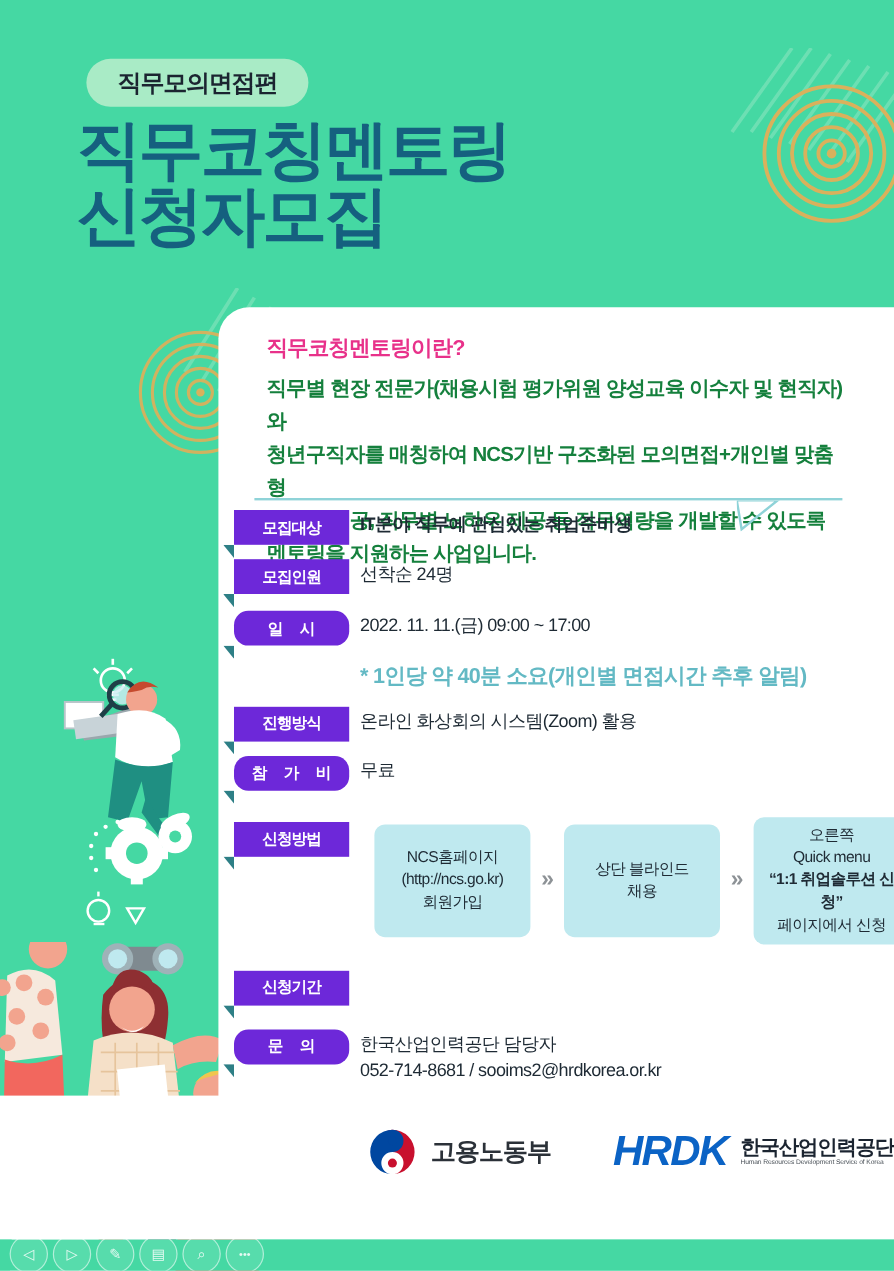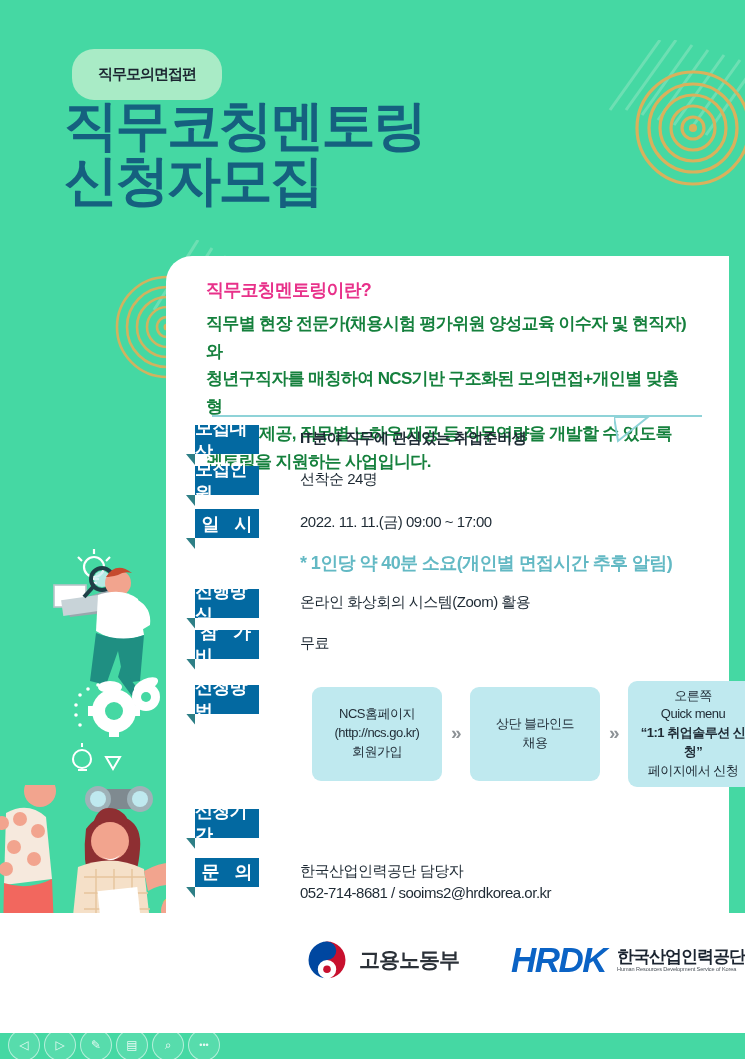--- a/index.html
+++ b/index.html
@@ -20,34 +20,34 @@
   .rings{position:absolute;pointer-events:none;}
   .bottom-green-strip{
     position:absolute;left:0;right:0;bottom:0;height:26px;background:#45d8a3;
   }
   .white-footer{
     position:absolute;left:0;right:0;bottom:26px;height:120px;background:#ffffff;
   }
   
   .tag-pill{
     position:absolute;left:72px;top:49px;
-    height:51px;padding:0 26px;
+    height:40px;padding:0 26px;
     display:flex;align-items:center;
     background:#a9ebc6;border-radius:22px;
-    color:#1b2430;font-size:15px;font-weight:bold;letter-spacing:-1px;
+    color:#1b2430;font-size:20px;font-weight:bold;letter-spacing:-1px;
   }
   .headline{
     position:absolute;left:64px;top:98px;
     color:#15607f;
     font-size:54px;font-weight:bold;line-height:1.02;letter-spacing:-2.5px;
     white-space:pre-line;
   }
   
   .card{
-    position:absolute;left:166px;top:256px;width:563px;
+    position:absolute;left:182px;top:256px;width:563px;
     height:720px;
     background:#ffffff;
     border-top-left-radius:26px;
   }
   .about{position:absolute;left:40px;top:22px;width:488px;}
   .about-title{
     color:#e8318a;font-size:18px;font-weight:bold;letter-spacing:-.8px;
     margin-bottom:8px;
   }
   .about-body{
@@ -60,26 +60,26 @@
   }
   .about-tail{
     position:absolute;left:614px;top:417px;
   }
   
   .rows{position:absolute;left:0;top:425px;width:745px;}
   .row{position:relative;display:flex;align-items:flex-start;margin-bottom:12px;}
   .badge-wrap{position:relative;width:88px;flex:0 0 88px;margin-left:195px;}
   .badge{
     position:relative;z-index:2;
-    height:29px;width:64px;
-    background:#0369a1;color:#fff;
+    height:29px;width:96px;
+    background:#6d28d9;color:#fff;
     display:flex;align-items:center;justify-content:center;
-    font-size:18px;font-weight:bold;letter-spacing:-.8px;
-  }
-  .badge.spaced{letter-spacing:5px;text-indent:5px;}
+    font-size:13px;font-weight:bold;letter-spacing:-.8px;
+  }
+  .badge.spaced{letter-spacing:5px;text-indent:5px;border-radius:12px;}
   .badge-shadow{
     position:absolute;left:-9px;top:29px;width:9px;height:11px;
     background:#2e7f86;z-index:1;
     clip-path:polygon(0 0,100% 0,100% 100%);
   }
   .row-val{
     flex:1;padding-left:17px;padding-top:2px;
     color:#1e2a34;font-size:15px;line-height:1.5;letter-spacing:-.5px;
   }
   .row-val.bold{font-weight:bold;}

